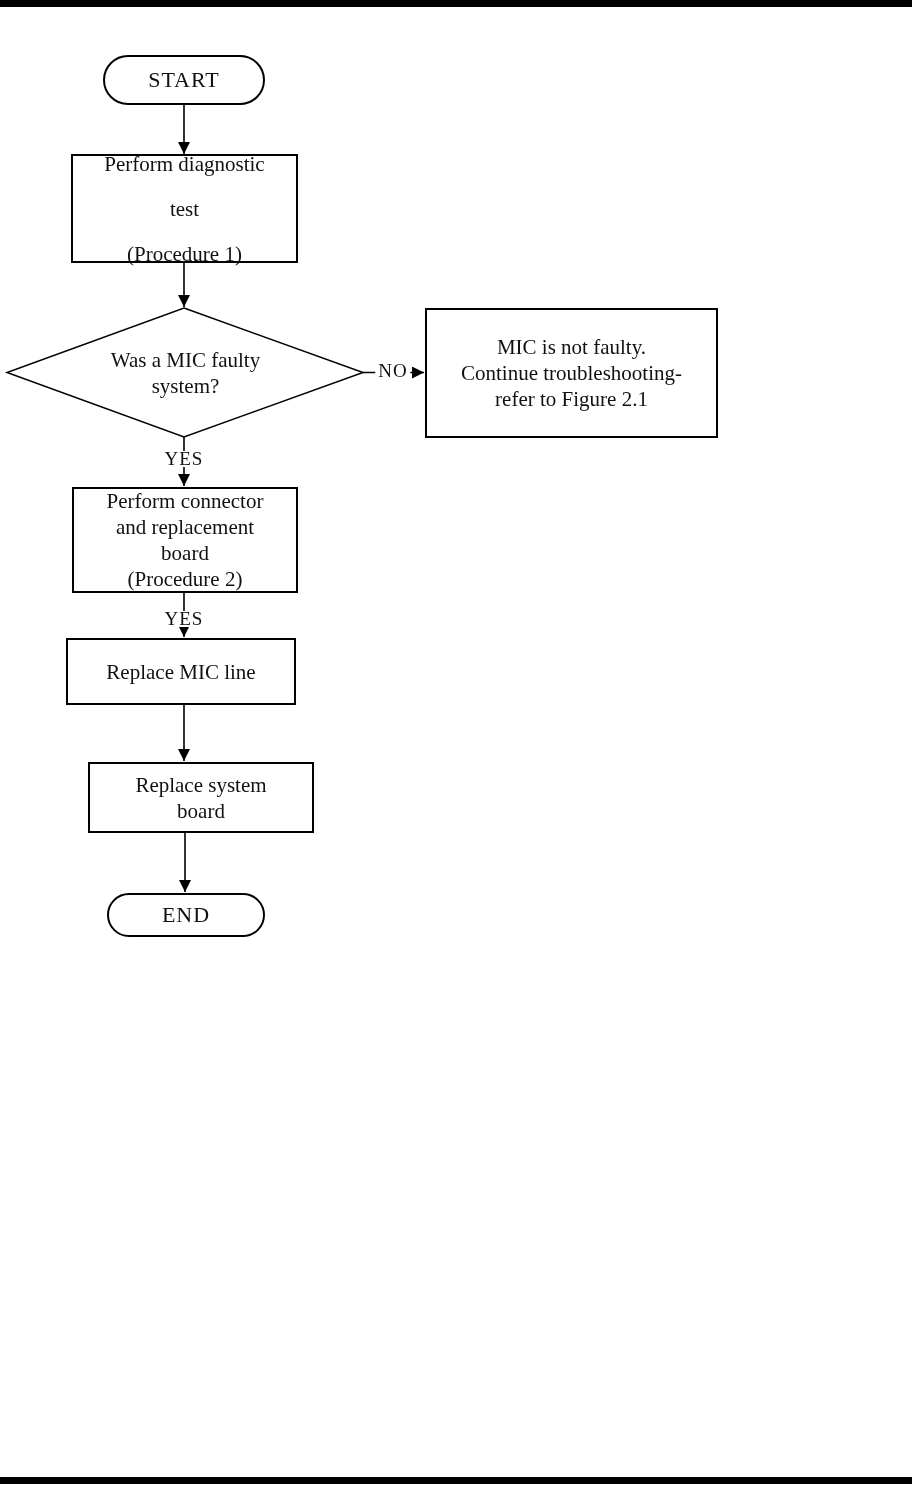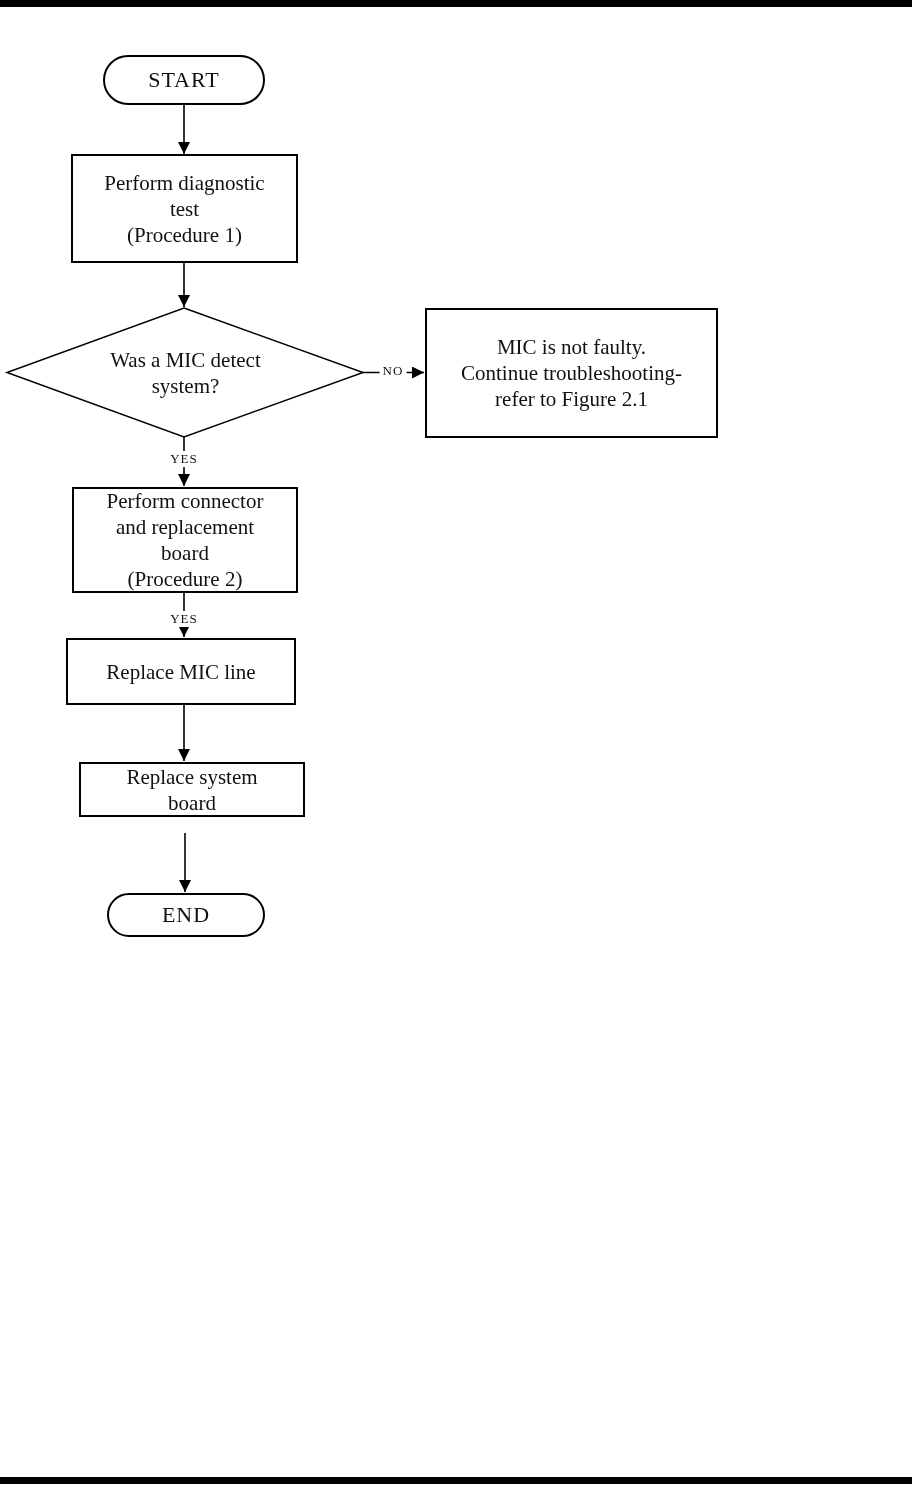--- a/index.html
+++ b/index.html
@@ -49,31 +49,31 @@
     font-size: 22px;
     letter-spacing: 1px;
     align-items: center;
   }
   .node.decision-text {
     border: none;
     background: transparent;
   }
   .node span { display: block; white-space: nowrap; }
   #node-start { left: 103px; top: 55px; width: 162px; height: 50px; }
-  #node-diagnostic { left: 71px; top: 154px; width: 227px; height: 109px; }
+  #node-diagnostic { left: 71px; top: 154px; width: 227px; height: 109px; gap: 19px; }
   #node-decision-text { left: 7px; top: 309px; width: 357px; height: 127px; }
   #node-not-faulty { left: 425px; top: 308px; width: 293px; height: 130px; }
   #node-connector { left: 72px; top: 487px; width: 226px; height: 106px; }
   #node-mic-line { left: 66px; top: 638px; width: 230px; height: 67px; }
-  #node-sys-board { left: 79px; top: 762px; width: 226px; height: 55px; }
+  #node-sys-board { left: 88px; top: 762px; width: 226px; height: 71px; }
   #node-end { left: 107px; top: 893px; width: 158px; height: 44px; }
   .edge-label {
     position: absolute;
     background: #ffffff;
-    font-size: 13px;
+    font-size: 19px;
     line-height: 16px;
     padding: 0 3px;
     letter-spacing: 1px;
     transform: translateX(-50%);
     white-space: nowrap;
   }
   #label-no  { left: 393px; top: 363px; }
   #label-yes-1 { left: 184px; top: 451px; }
   #label-yes-2 { left: 184px; top: 611px; }
 </style>
@@ -104,21 +104,21 @@
     <span>START</span>
   </div>
 
   <div class="node" id="node-diagnostic">
     <span>Perform diagnostic</span>
     <span>test</span>
     <span>(Procedure 1)</span>
   </div>
 
   <div class="node decision-text" id="node-decision-text">
-    <span>Was a MIC detect</span>
+    <span>Was a MIC faulty</span>
     <span>system?</span>
   </div>
 
   <div class="node" id="node-not-faulty">
     <span>MIC is not faulty.</span>
     <span>Continue troubleshooting-</span>
     <span>refer to Figure 2.1</span>
   </div>
 
   <div class="node" id="node-connector">

